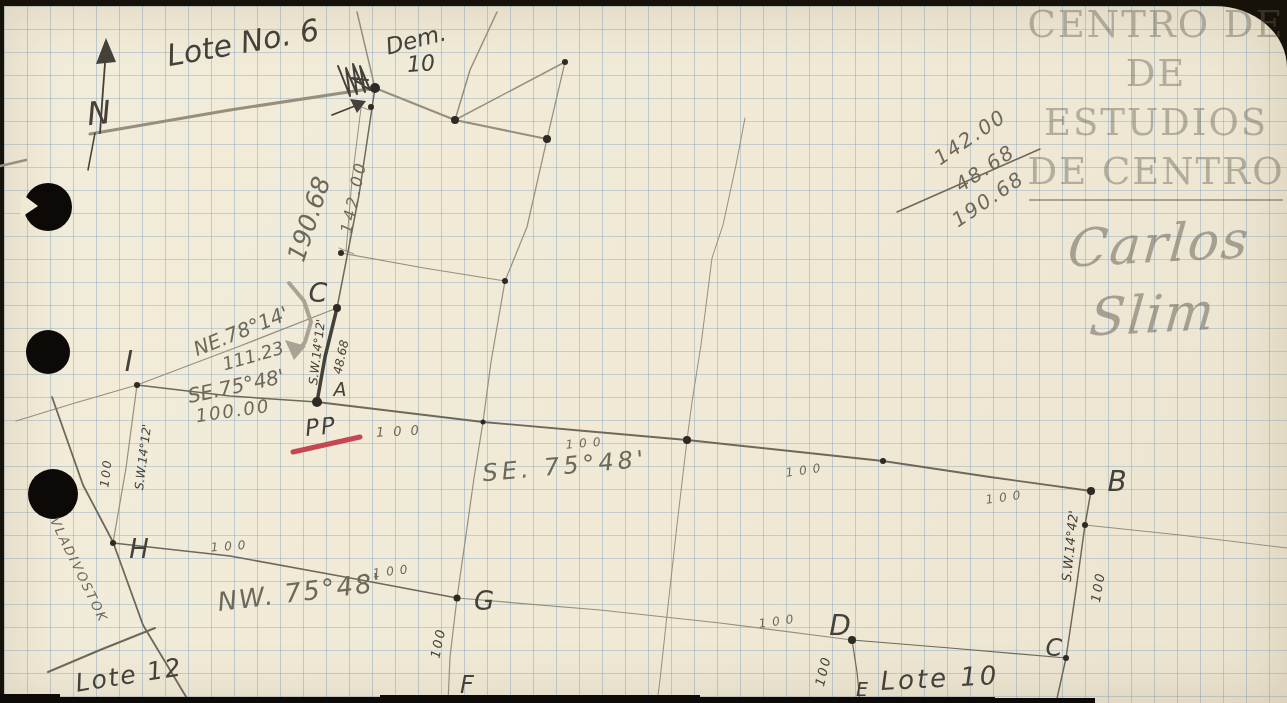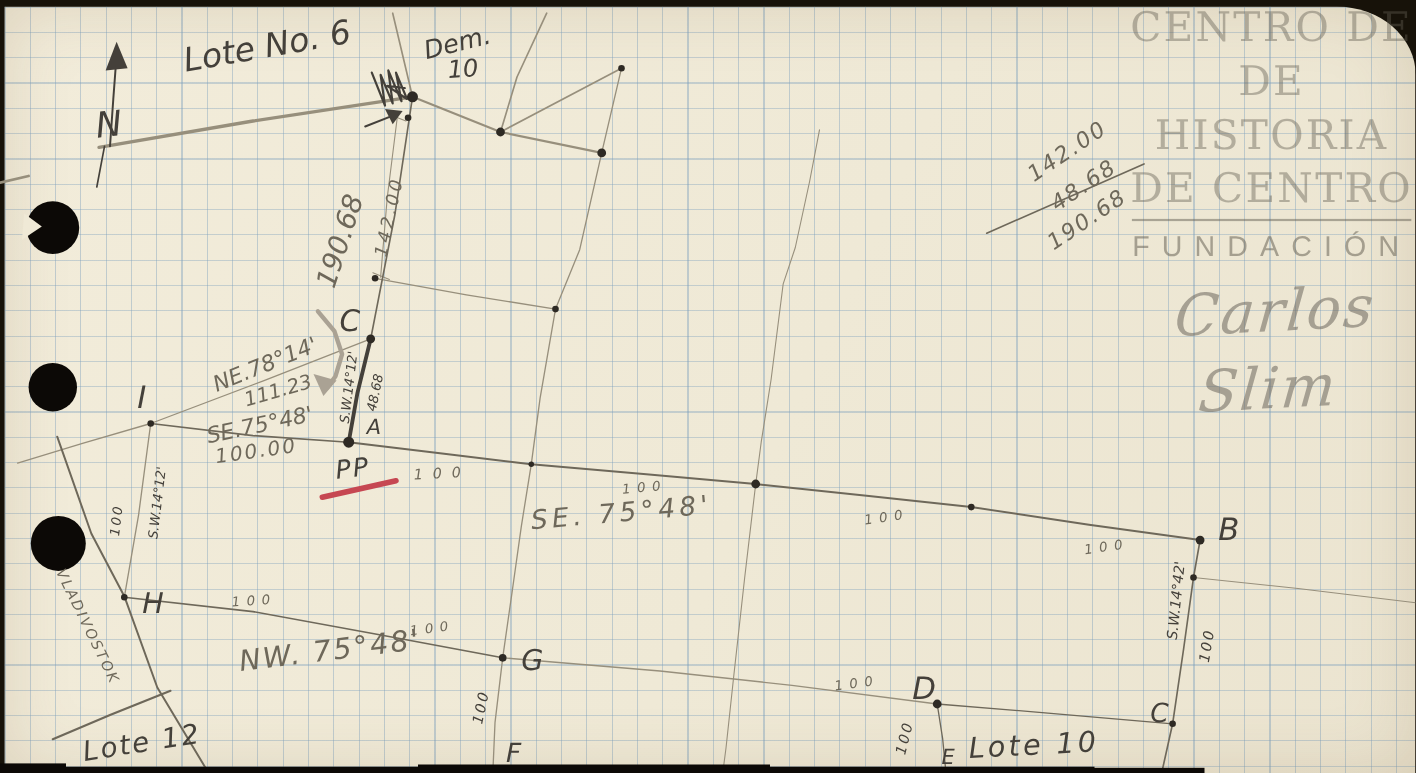--- a/index.html
+++ b/index.html
@@ -141,19 +141,18 @@
       <span class="ann" style="left: 143px; top: 457px; font-size: 12px; color: rgb(68, 64, 58); transform: translate(-50%, -50%) rotate(-83deg);">S.W.14°12'</span>
       <span class="ann" style="left: 129px; top: 362px; font-size: 28px; color: rgb(68, 64, 58); transform: translate(-50%, -50%) rotate(0deg);">I</span>
       <span class="ann" style="left: 79px; top: 570px; font-size: 13px; color: rgb(110, 104, 90); letter-spacing: 2px; transform: translate(-50%, -50%) rotate(64deg);">VLADIVOSTOK</span>
       <span class="ann" style="left: 129px; top: 675px; font-size: 25px; color: rgb(68, 64, 58); letter-spacing: 2px; transform: translate(-50%, -50%) rotate(-9deg);">Lote 12</span>
       <span class="ann" style="left: 970px; top: 137px; font-size: 20px; color: rgb(110, 104, 90); letter-spacing: 2px; transform: translate(-50%, -50%) rotate(-34deg);">142.00</span>
       <span class="ann" style="left: 985px; top: 168px; font-size: 20px; color: rgb(110, 104, 90); letter-spacing: 2px; transform: translate(-50%, -50%) rotate(-34deg);">48.68</span>
       <span class="ann" style="left: 988px; top: 199px; font-size: 20px; color: rgb(110, 104, 90); letter-spacing: 2px; transform: translate(-50%, -50%) rotate(-34deg);">190.68</span>
     </div>
   <div class="watermark">
     <div class="wm-serif">CENTRO DE</div>
-    <div class="wm-serif">DE HISTORIA</div>
+    <div class="wm-serif">DE ESTUDIOS</div>
     <div class="wm-serif">DE CENTRO</div>
     <div class="wm-rule"></div>
-    <div class="wm-fund">FUNDACIÓN</div>
     <div class="wm-sig">Carlos Slim</div>
   </div>
 </div>
 
 </body></html>

